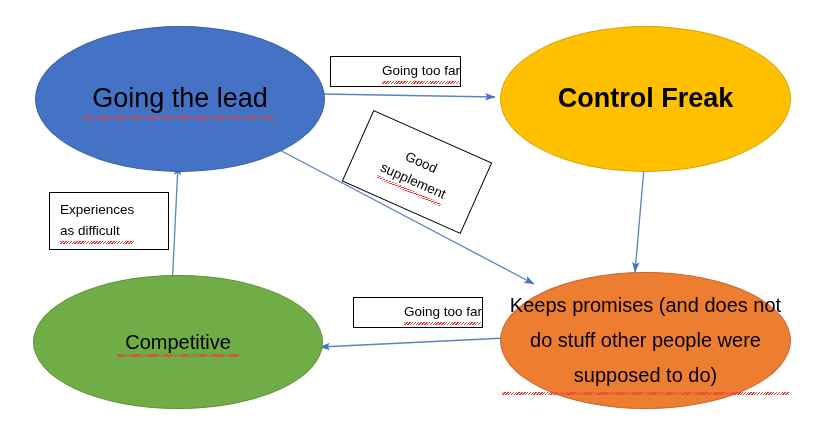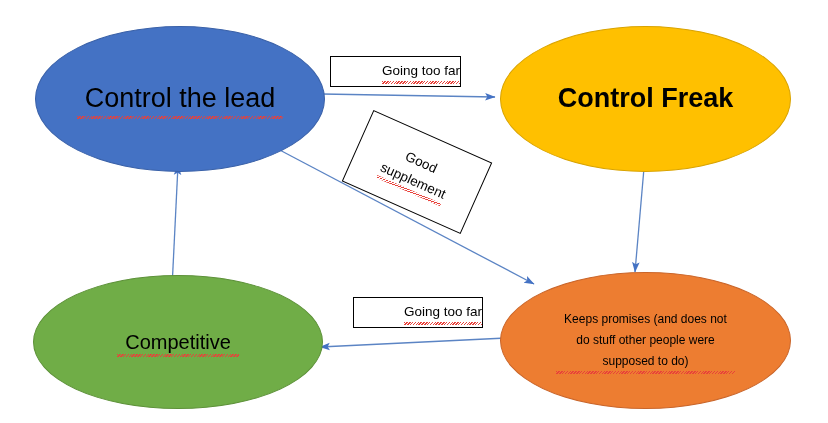--- a/index.html
+++ b/index.html
@@ -61,21 +61,21 @@
     background: #70AD47;
     border: 1.3px solid #5d9139;
   }
   #node-competitive .node-label { font-size: 20px; }
 
   #node-keeps-promises {
     left: 500px; top: 272px; width: 291px; height: 137px;
     background: #ED7D31;
     border: 1.3px solid #c9652a;
   }
-  #node-keeps-promises .node-label { font-size: 12px; line-height: 1.75; }
+  #node-keeps-promises .node-label { font-size: 20px; line-height: 1.75; }
 
   .edge-label {
     position: absolute;
     z-index: 3;
     background: #ffffff;
     border: 1.1px solid #000000;
     box-sizing: border-box;
     display: flex;
     flex-direction: column;
     align-items: flex-end;
@@ -139,21 +139,21 @@
     <line x1="274" y1="147" x2="534" y2="284" stroke="#5B84C4" stroke-width="1.3" marker-end="url(#arrowhead)"></line>
 
     <line x1="644" y1="168" x2="635" y2="272" stroke="#5B84C4" stroke-width="1.3" marker-end="url(#arrowhead)"></line>
 
     <line x1="506" y1="338" x2="320" y2="347" stroke="#5B84C4" stroke-width="1.3" marker-end="url(#arrowhead)"></line>
 
     <line x1="172" y1="288" x2="178" y2="165" stroke="#5B84C4" stroke-width="1.3" marker-end="url(#arrowhead)"></line>
   </svg>
 
   <div class="node" id="node-taking-the-lead">
-    <span class="node-label sp">Control the lead</span>
+    <span class="node-label sp">Going the lead</span>
   </div>
 
   <div class="node" id="node-control-freak">
     <span class="node-label">Control Freak</span>
   </div>
 
   <div class="node" id="node-competitive">
     <span class="node-label sp">Competitive</span>
   </div>
 
@@ -166,18 +166,22 @@
   <div class="edge-label" id="label-going-too-far-top">
     <span class="sp">Going too far</span>
   </div>
 
   <div class="edge-label" id="label-good-supplement">
     <span class="sp">Good
 supplement</span>
   </div>
 
 
+  <div class="edge-label" id="label-experiences-as-difficult">
+    <span class="sp">Experiences
+as difficult</span>
+  </div>
 
   <div class="edge-label" id="label-going-too-far-bottom">
     <span class="sp">Going too far</span>
   </div>
 
 </div>
 
 </body></html>

